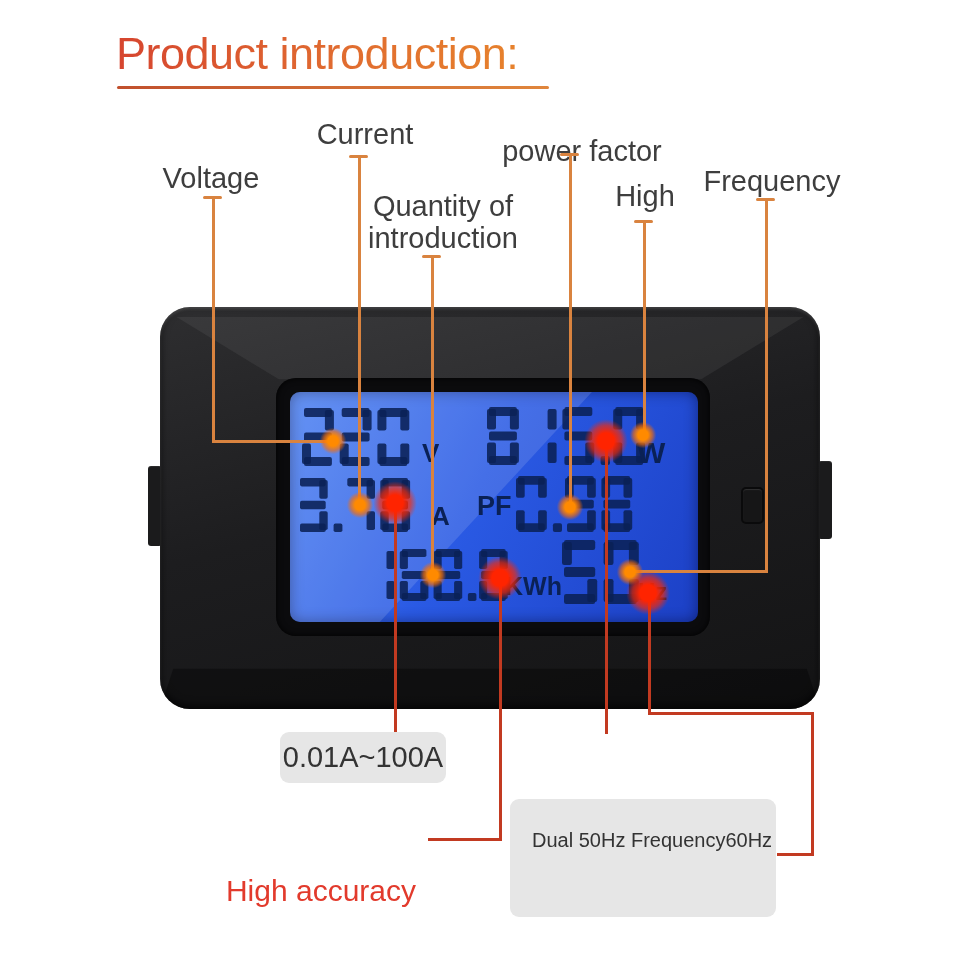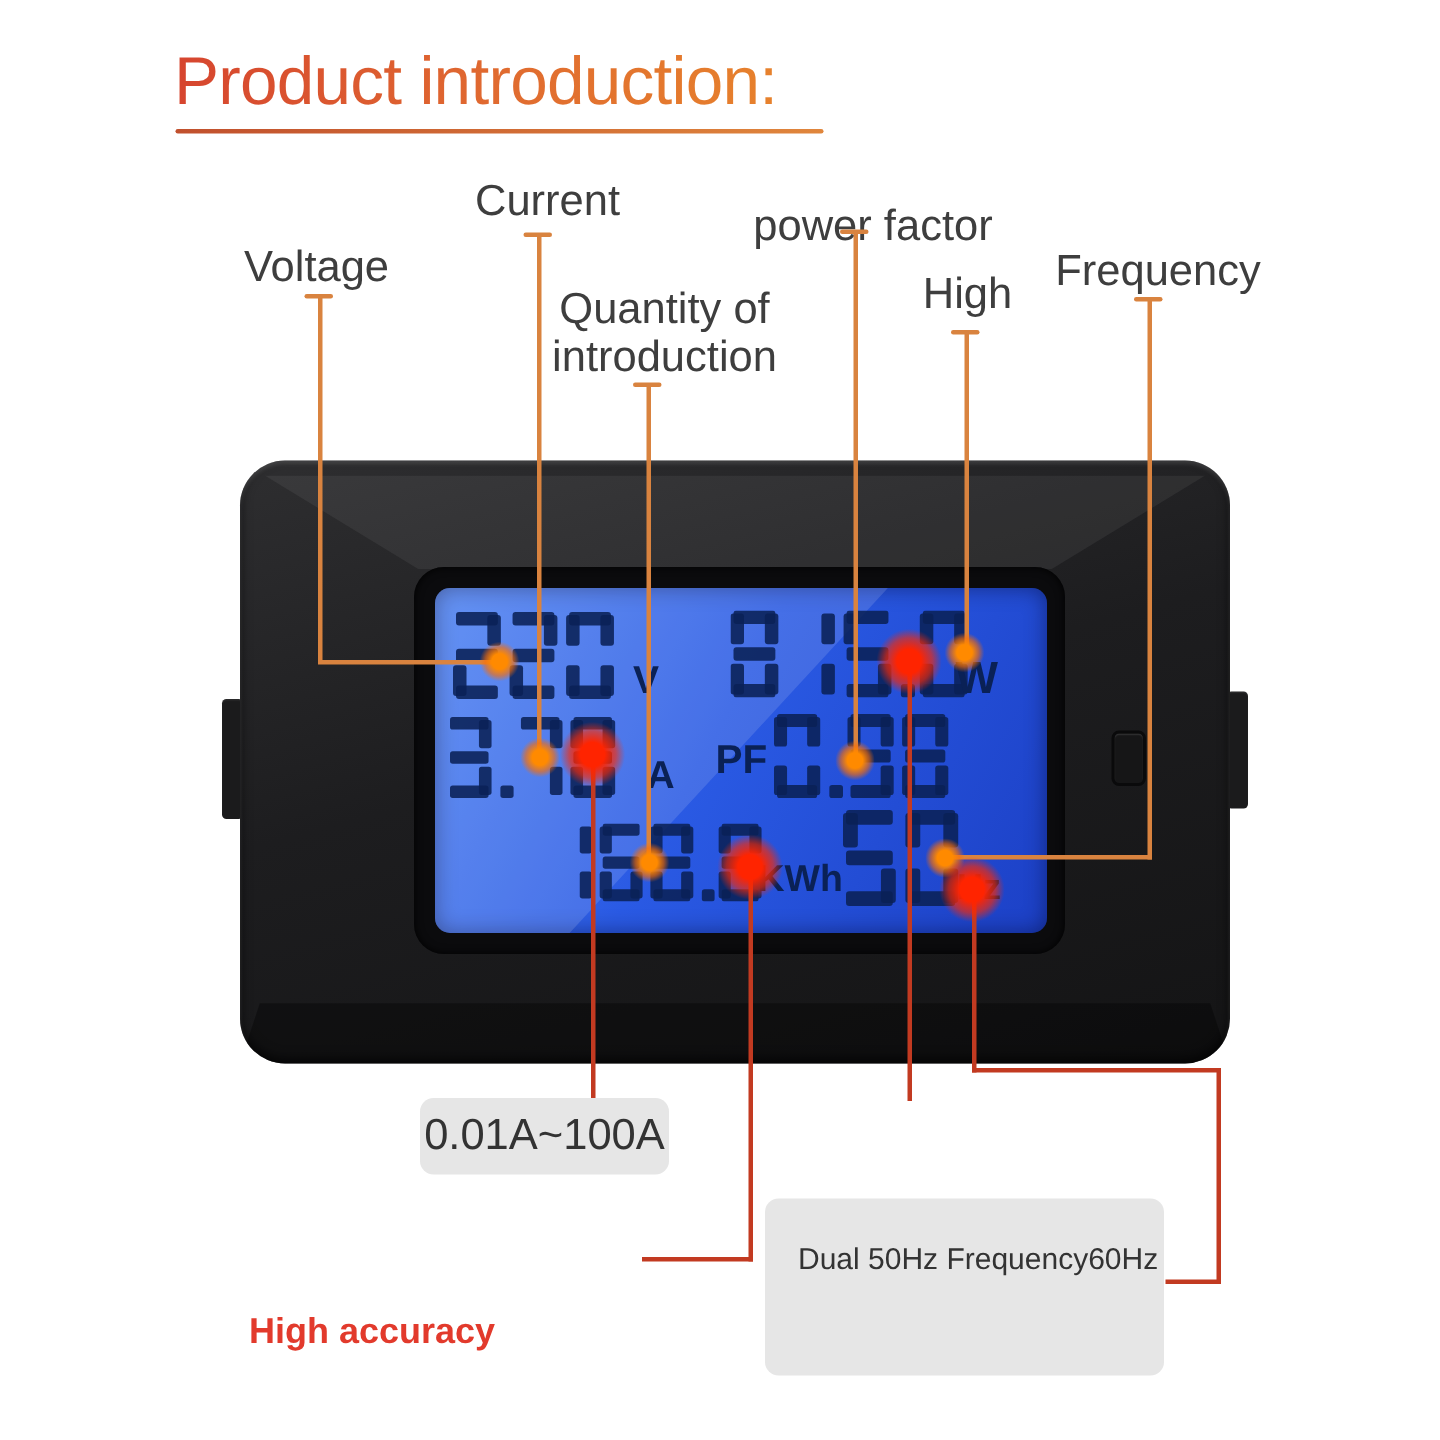--- a/index.html
+++ b/index.html
@@ -70,21 +70,21 @@
   .lcd-sheen{position:absolute;left:0;top:0;width:100%;height:100%;
     clip-path:polygon(0 0,74% 0,22% 100%,0 100%);
     background:rgba(255,255,255,0.13);}
 
   .seg{position:absolute;}
   .unit{position:absolute;color:#0a2156;font-weight:bold;}
 
   
   .box{position:absolute;background:#e6e6e6;border-radius:9px;color:#333333;font-size:29px;}
   .box.center{display:flex;align-items:center;justify-content:center;}
-  .accuracy{position:absolute;color:#e23a2c;font-weight:bold;font-size:24px;text-align:left;}
+  .accuracy{position:absolute;color:#e23a2c;font-weight:normal;font-size:30px;text-align:right;}
 </style>
 </head>
 <body>
 
 <div class="canvas">
 
   <div class="title">Product introduction:</div>
   <div class="title-underline"></div>
 
   <div class="lbl" style="left:290px;top:118px;width:150px;">Current</div>

